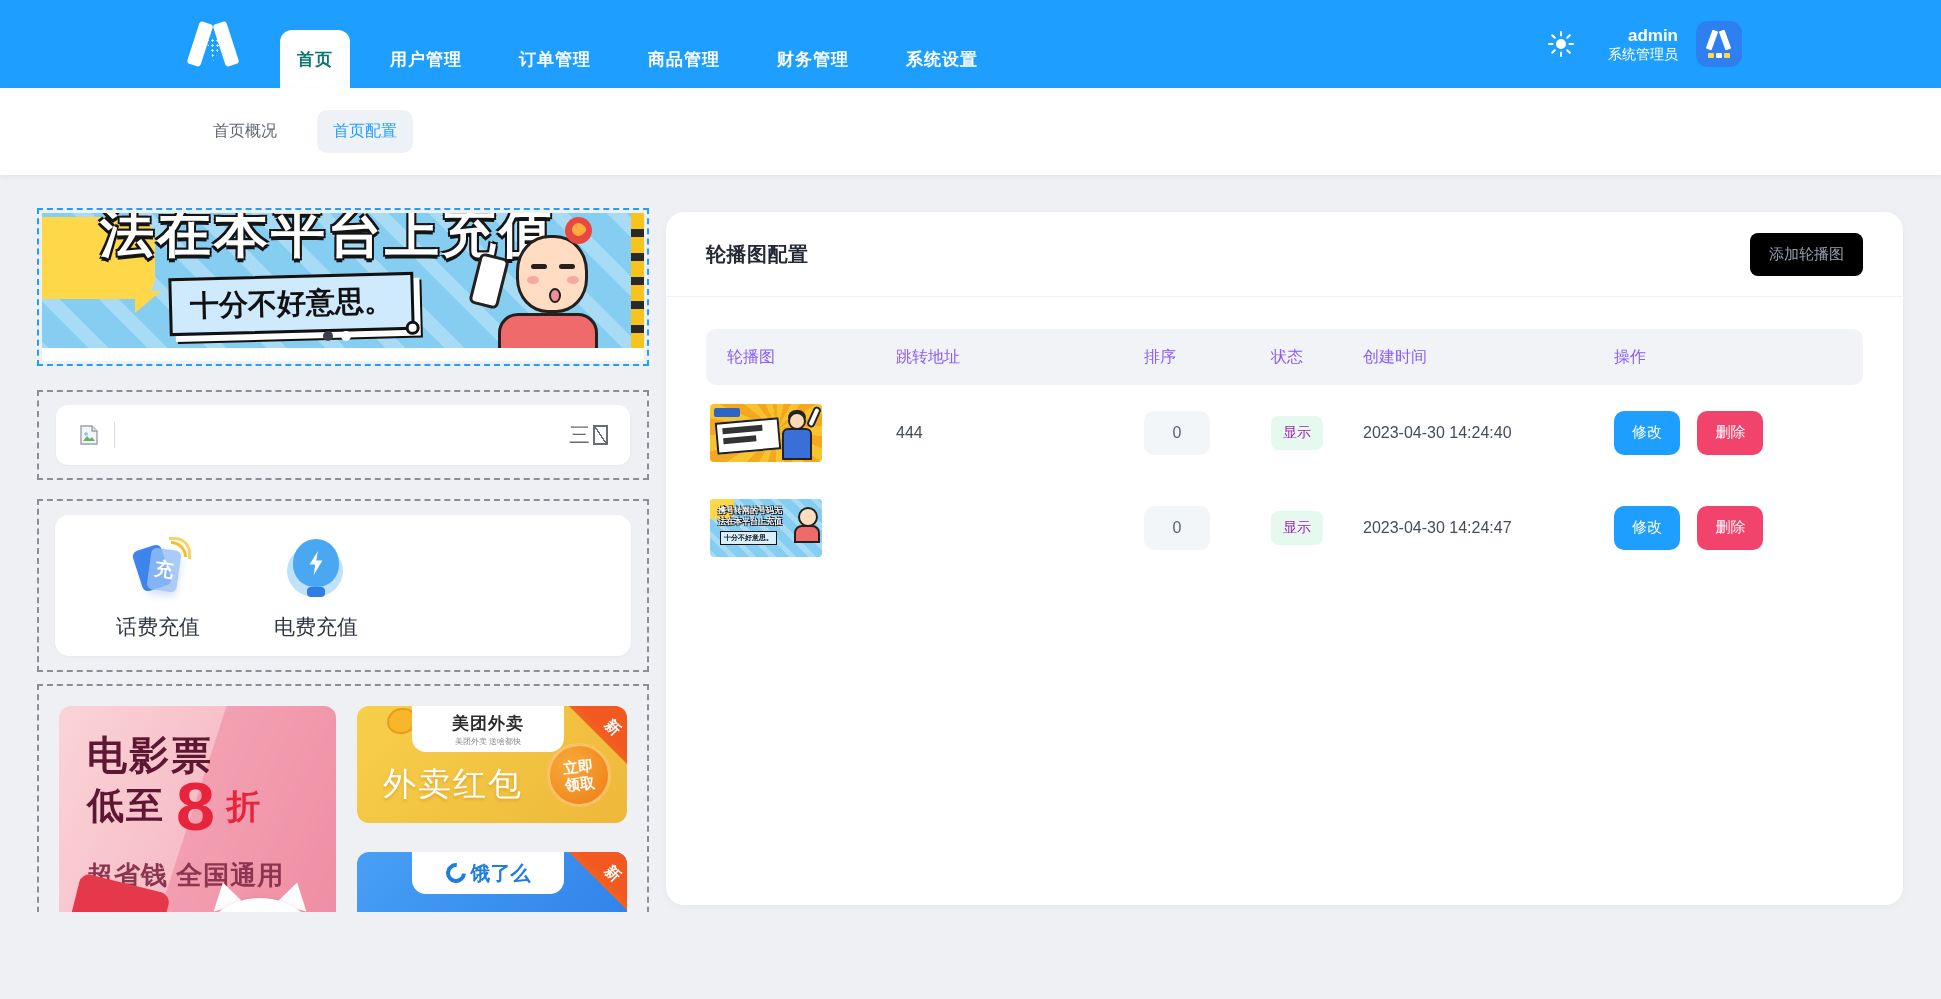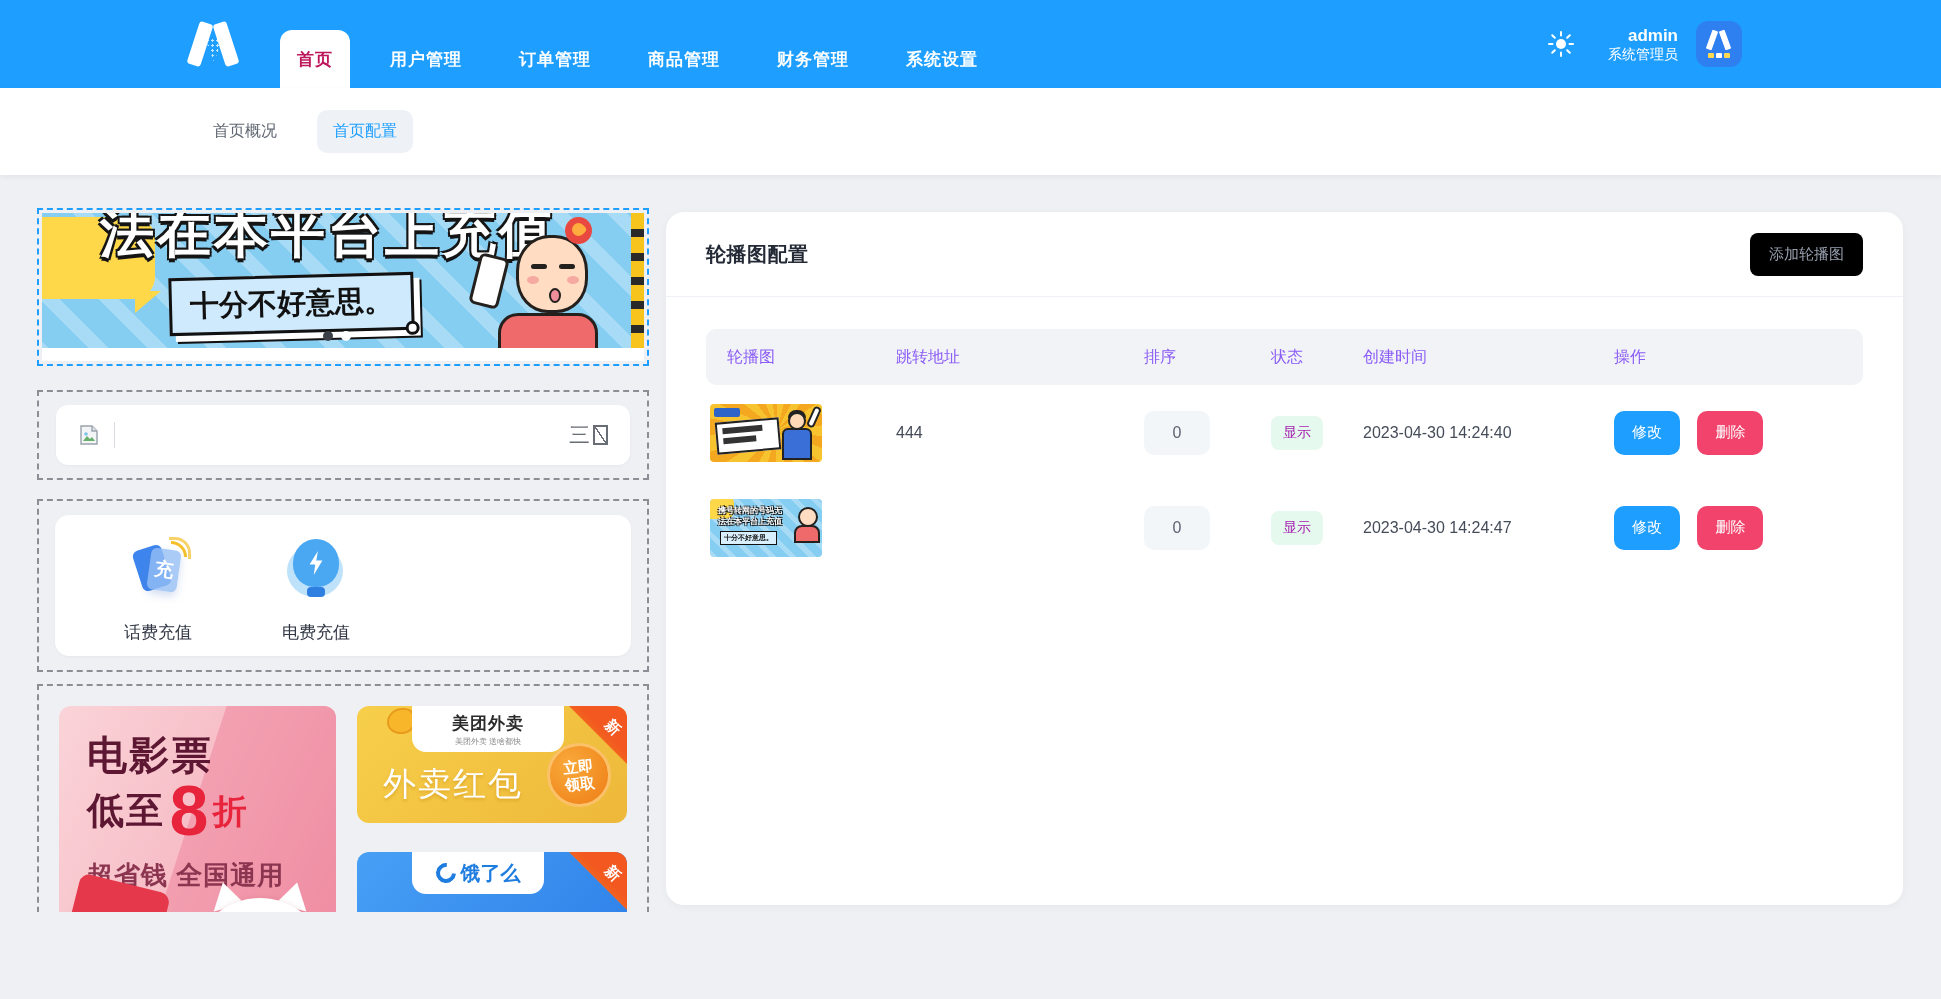--- a/index.html
+++ b/index.html
@@ -25,21 +25,21 @@
     background-image: radial-gradient(rgba(255,255,255,.75) 1.2px, transparent 1.4px);
     background-size:5px 5px;
     clip-path: polygon(50% 100%, 0 0, 100% 0);
   }
   .tabs { position:absolute; left:280px; bottom:0; display:flex; align-items:flex-end; height:58px; }
   .tab {
     height:58px; display:flex; align-items:center; padding:0 17px; margin-right:23px;
     color:#fff; font-size:17px; font-weight:700; letter-spacing:1px;
     border-radius:12px 12px 0 0; cursor:pointer; white-space:nowrap;
   }
-  .tab.active { background:#fff; color:#be185d; }
+  .tab.active { background:#fff; color:#0f766e; }
   .topbar-right {
     position:absolute; right:199px; top:0; height:88px;
     display:flex; align-items:center; gap:18px;
   }
   .sun { width:26px; height:26px; margin-right:16px; cursor:pointer; }
   .userinfo { text-align:right; color:#fff; line-height:1.25; cursor:pointer; }
   .userinfo .uname { font-size:17px; font-weight:700; }
   .userinfo .urole { font-size:14px; }
   .avatar {
     width:46px; height:46px; border-radius:12px; background:#2e7ff0; position:relative; cursor:pointer;
@@ -128,21 +128,21 @@
   .tofu { width:15px; height:20px; border:2px solid #696e76; position:relative; overflow:hidden; }
   .tofu:before { content:""; position:absolute; inset:0;
     background:linear-gradient(to top right, transparent 46%, #696e76 46% 54%, transparent 54%); }
 
   
   .sec-quick { top:324px; height:173px; cursor:pointer; }
   .quick-card { margin:14px 16px; height:141px; background:#fff; border-radius:14px;
     display:flex; align-items:flex-start; padding:24px 0 0 60px; gap:72px;
     box-shadow:0 1px 3px rgba(0,0,0,.04); }
   .qitem { display:flex; flex-direction:column; align-items:center; width:86px; cursor:pointer; }
-  .qitem .label { margin-top:20px; font-size:17px; color:#2f3542; }
+  .qitem .label { margin-top:12px; font-size:21px; color:#2f3542; }
   .icon-phone { position:relative; width:62px; height:62px; }
   .icon-phone .back { position:absolute; left:10px; top:8px; width:30px; height:42px;
     background:#3e86ee; border-radius:6px; transform:rotate(-18deg); }
   .icon-phone .front { position:absolute; left:22px; top:10px; width:30px; height:42px;
     background:rgba(150,190,245,.8); border-radius:6px; transform:rotate(8deg);
     display:flex; align-items:center; justify-content:center; color:#fff; font-size:19px; font-weight:700;
     box-shadow:0 4px 8px rgba(80,120,200,.25); }
   .icon-phone .wave { position:absolute; right:2px; top:2px; width:16px; height:16px;
     border:3px solid #f5c02c; border-left:none; border-bottom:none; border-radius:0 16px 0 0; }
   .icon-phone .wave.w2 { right:-2px; top:-2px; width:22px; height:22px; opacity:.7; }
@@ -159,21 +159,21 @@
   
   .promo-clip { position:absolute; left:37px; top:509px; width:612px; height:228px; overflow:hidden; }
   .sec-promos { position:static; width:612px; height:320px; border:2px dashed #8b8f95;
     padding:20px; display:grid; grid-template-columns:277px 270px; gap:16px 21px; cursor:pointer; }
   .pcard { position:relative; border-radius:12px; overflow:hidden; }
   .movie { grid-row:1 / span 2; height:260px;
     background:linear-gradient(115deg,#fad4d8 0%, #f7bcc6 52%, #ef93a8 100%); }
   .movie:before { content:""; position:absolute; right:-40px; top:-20px; width:190px; height:320px;
     background:#ee859d; transform:rotate(18deg); opacity:.55; }
   .movie .t1 { position:absolute; left:28px; top:22px; font-size:40px; font-weight:900; color:#5d1732; letter-spacing:2px; }
-  .movie .t2 { position:absolute; left:28px; top:74px; color:#5d1732; font-weight:900; }
+  .movie .t2 { position:absolute; left:28px; top:74px; color:#5d1732; font-weight:900;font-family:Liberation Mono, monospace; }
   .movie .t2 .pre { font-size:37px; letter-spacing:2px; }
   .movie .t2 .big { font-size:70px; color:#e8243c; line-height:.9; vertical-align:-12px; }
   .movie .t2 .unit { font-size:34px; color:#e8243c; }
   .movie .t3 { position:absolute; left:28px; top:152px; font-size:26px; color:#8c3550; font-weight:700; letter-spacing:1px; }
   .envelope { position:absolute; left:8px; bottom:-26px; width:92px; height:110px;
     background:#e5394b; border-radius:10px; transform:rotate(14deg); }
   .cat { position:absolute; right:12px; bottom:-34px; width:128px; height:120px; }
   .cat .face { position:absolute; left:4px; top:18px; width:120px; height:102px;
     background:#fff; border-radius:50% 50% 44% 44%; box-shadow:0 2px 6px rgba(160,40,60,.25); }
   .cat .ear { position:absolute; top:2px; width:0; height:0;
@@ -193,21 +193,21 @@
     background:radial-gradient(circle at 35% 30%, #f9a93a, #ee7d16); border:3px solid #fbc168;
     display:flex; flex-direction:column; align-items:center; justify-content:center;
     color:#fff; font-size:15px; font-weight:700; line-height:1.15; transform:rotate(-6deg); cursor:pointer; }
   .ribbon { position:absolute; top:0; right:0; width:58px; height:58px;
     clip-path:polygon(0 0, 100% 0, 100% 100%);
     background:linear-gradient(225deg,#f2581f 40%,#f59b22); }
   .ribbon span { position:absolute; top:12px; right:7px; transform:rotate(45deg);
     color:#fff; font-size:15px; font-weight:700; }
 
   .eleme { height:117px; background:linear-gradient(135deg,#47a0f5,#2e7fe8); }
-  .eleme .brandpill { width:132px; height:42px; flex-direction:row; gap:5px; }
+  .eleme .brandpill { width:152px; height:42px; flex-direction:row; gap:5px; }
   .eleme .emark { width:20px; height:20px; border:4px solid #1f7de0; border-radius:50%;
     border-right-color:transparent; transform:rotate(-40deg); }
   .eleme .ename { font-size:20px; font-weight:900; color:#1f7de0; }
 
   
   .panel { position:absolute; left:666px; top:37px; width:1237px; height:693px;
     background:#fff; border-radius:18px; box-shadow:0 2px 10px rgba(25,35,60,.04); }
   .panel-head { height:85px; display:flex; align-items:center; justify-content:space-between;
     padding:0 40px; border-bottom:1px solid #eef1f5; }
   .panel-title { font-size:20px; font-weight:700; color:#232a36; letter-spacing:.5px; }

